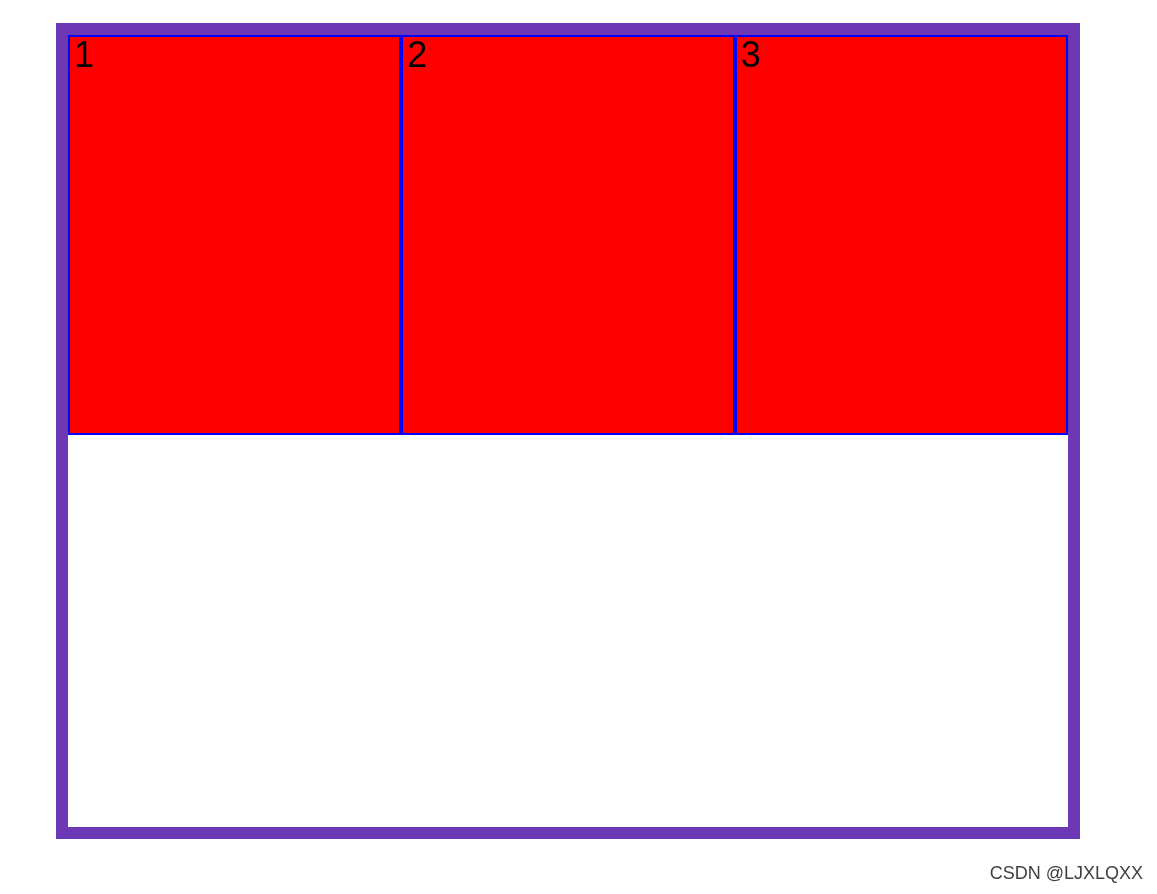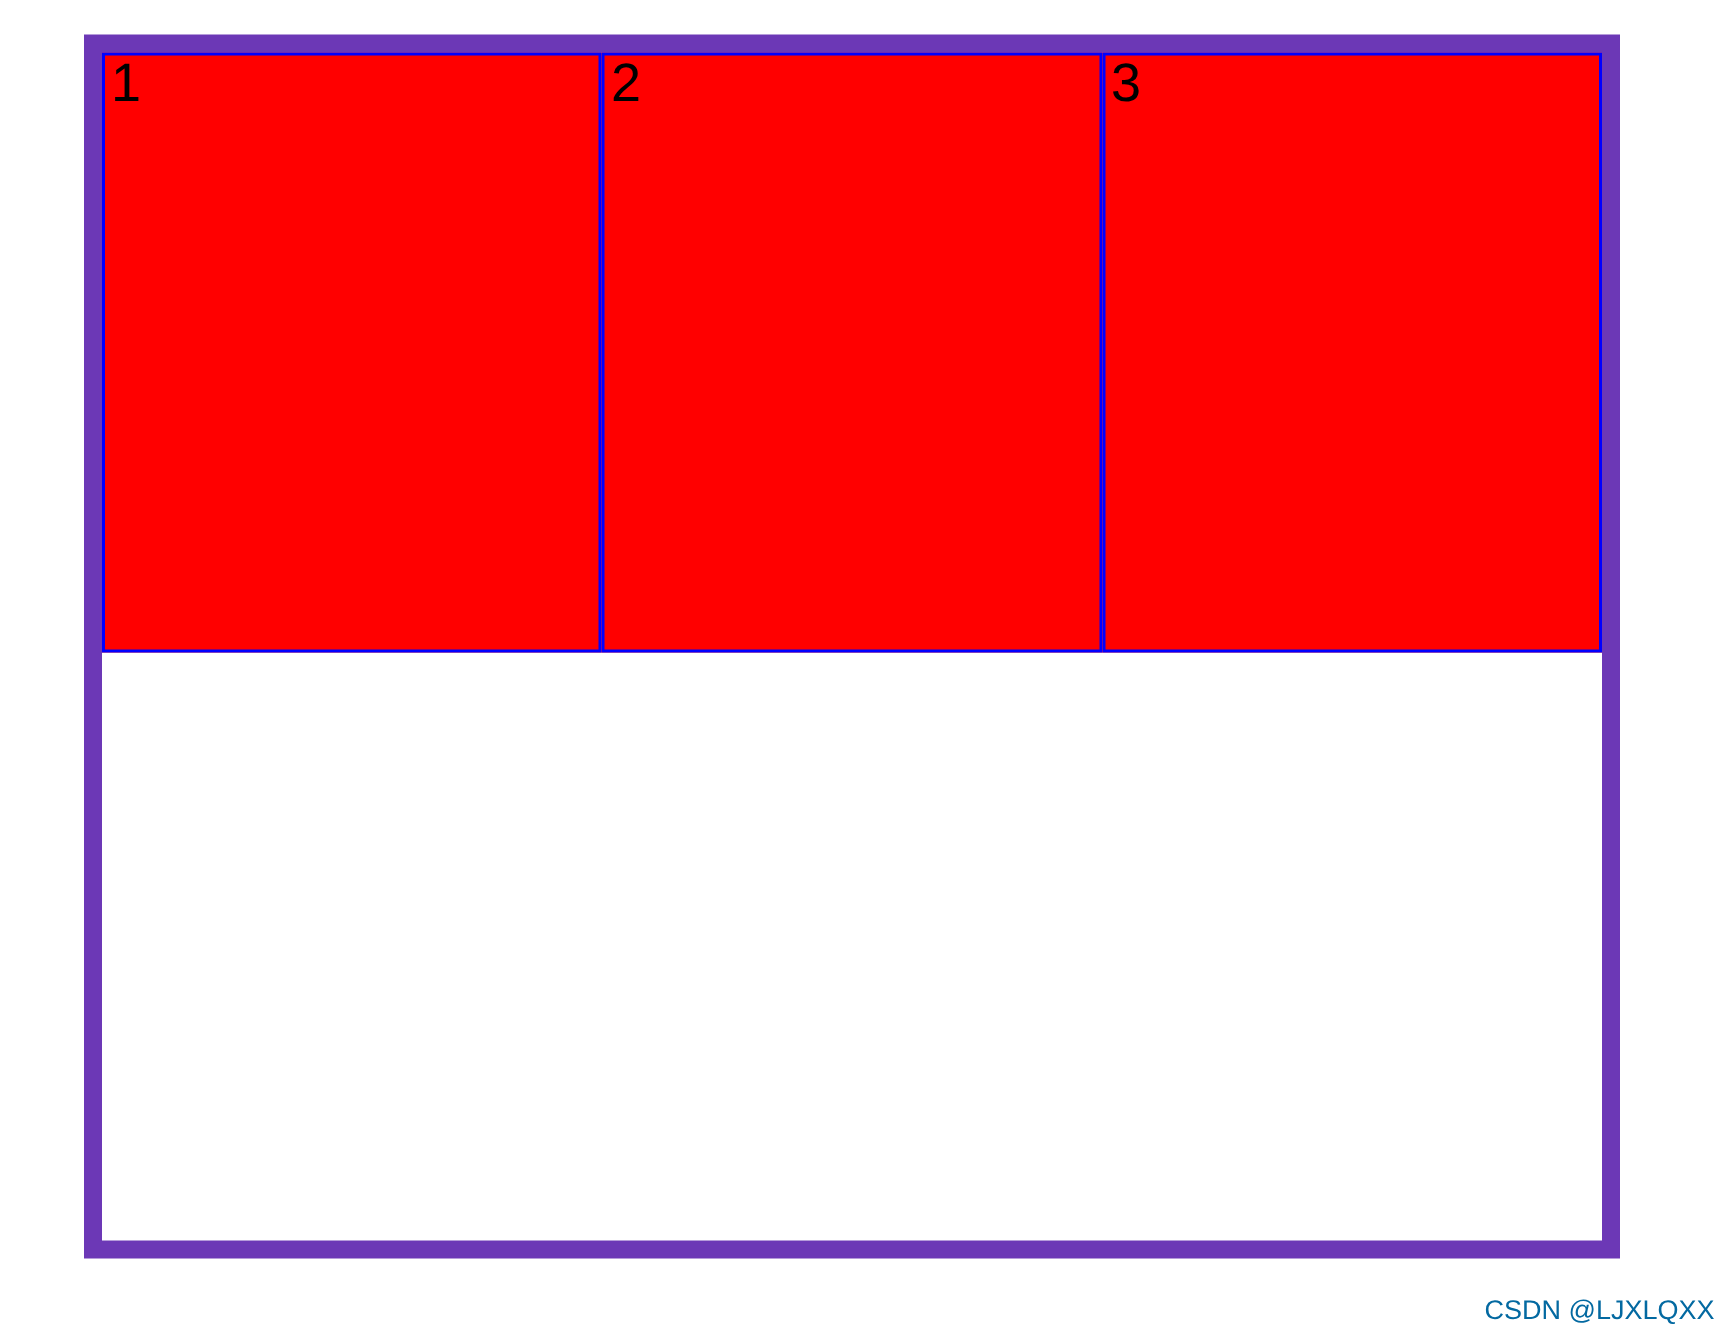--- a/index.html
+++ b/index.html
@@ -34,21 +34,21 @@
       font-size: 36px;
       color: #000;
       line-height: 1;
       padding-left: 4px;
     }
     .watermark {
       position: absolute;
       right: 14px;
       bottom: 10px;
       font-size: 18px;
-      color: #0369a1;
+      color: #404040;
       font-family: Arial, sans-serif;
     }
   </style>
 </head>
 <body>
 
 <div class="outer-container">
   <div class="box">
     <span>1</span>
   </div>

